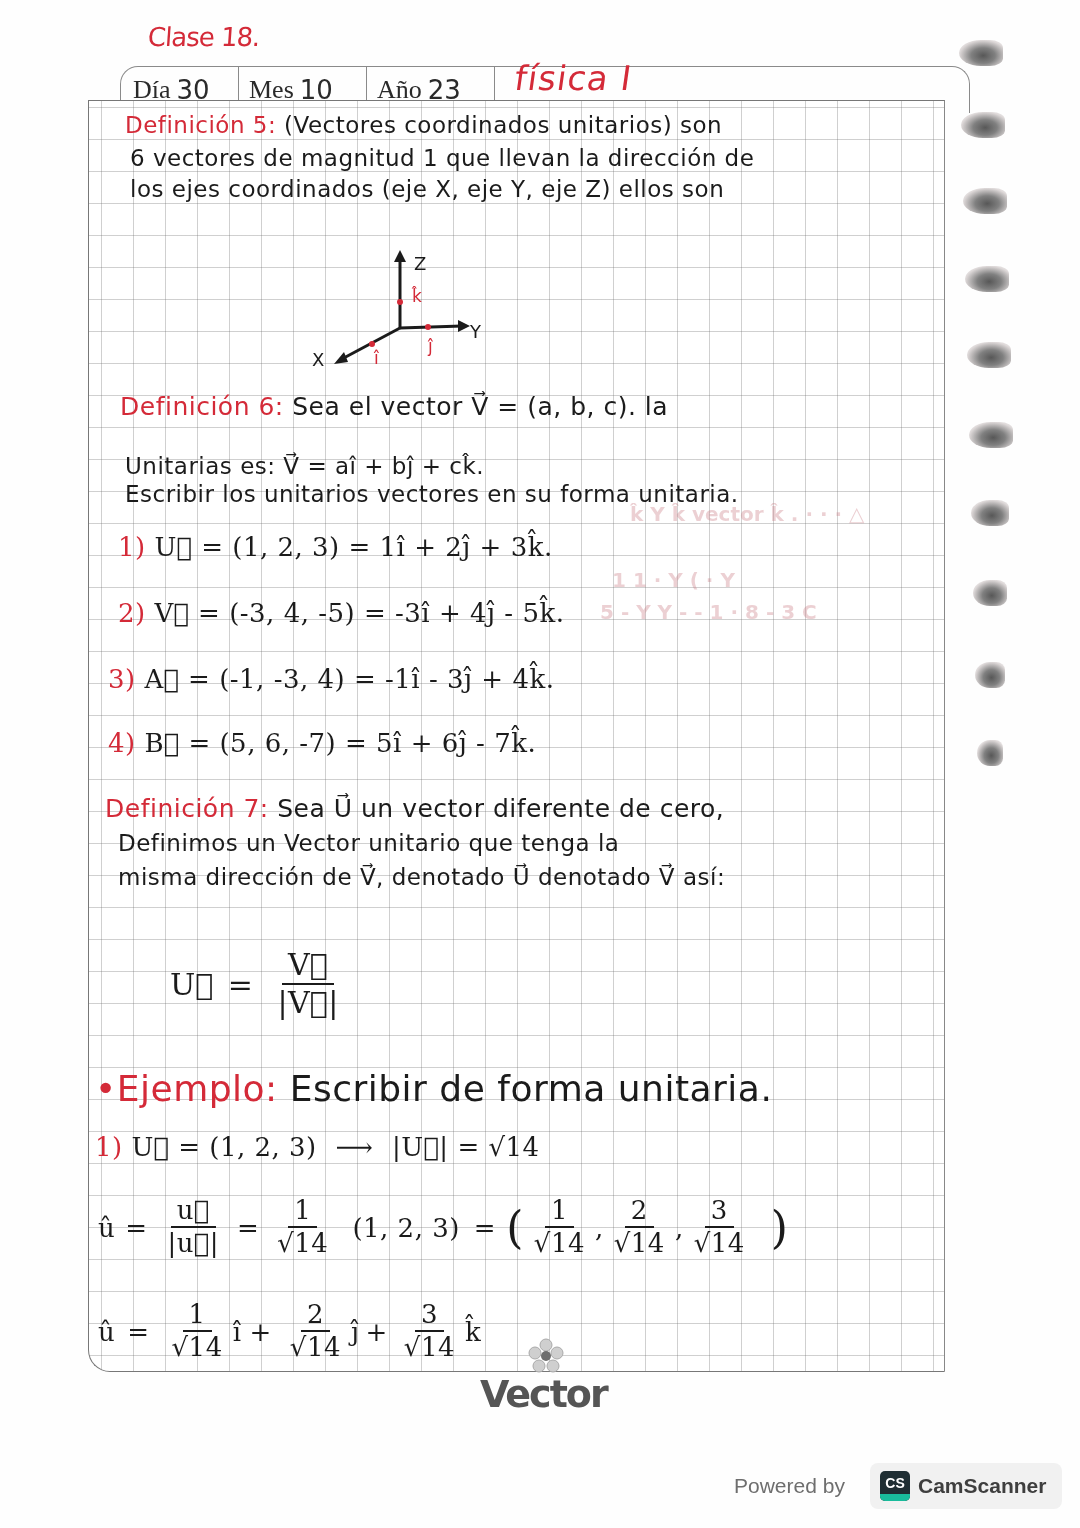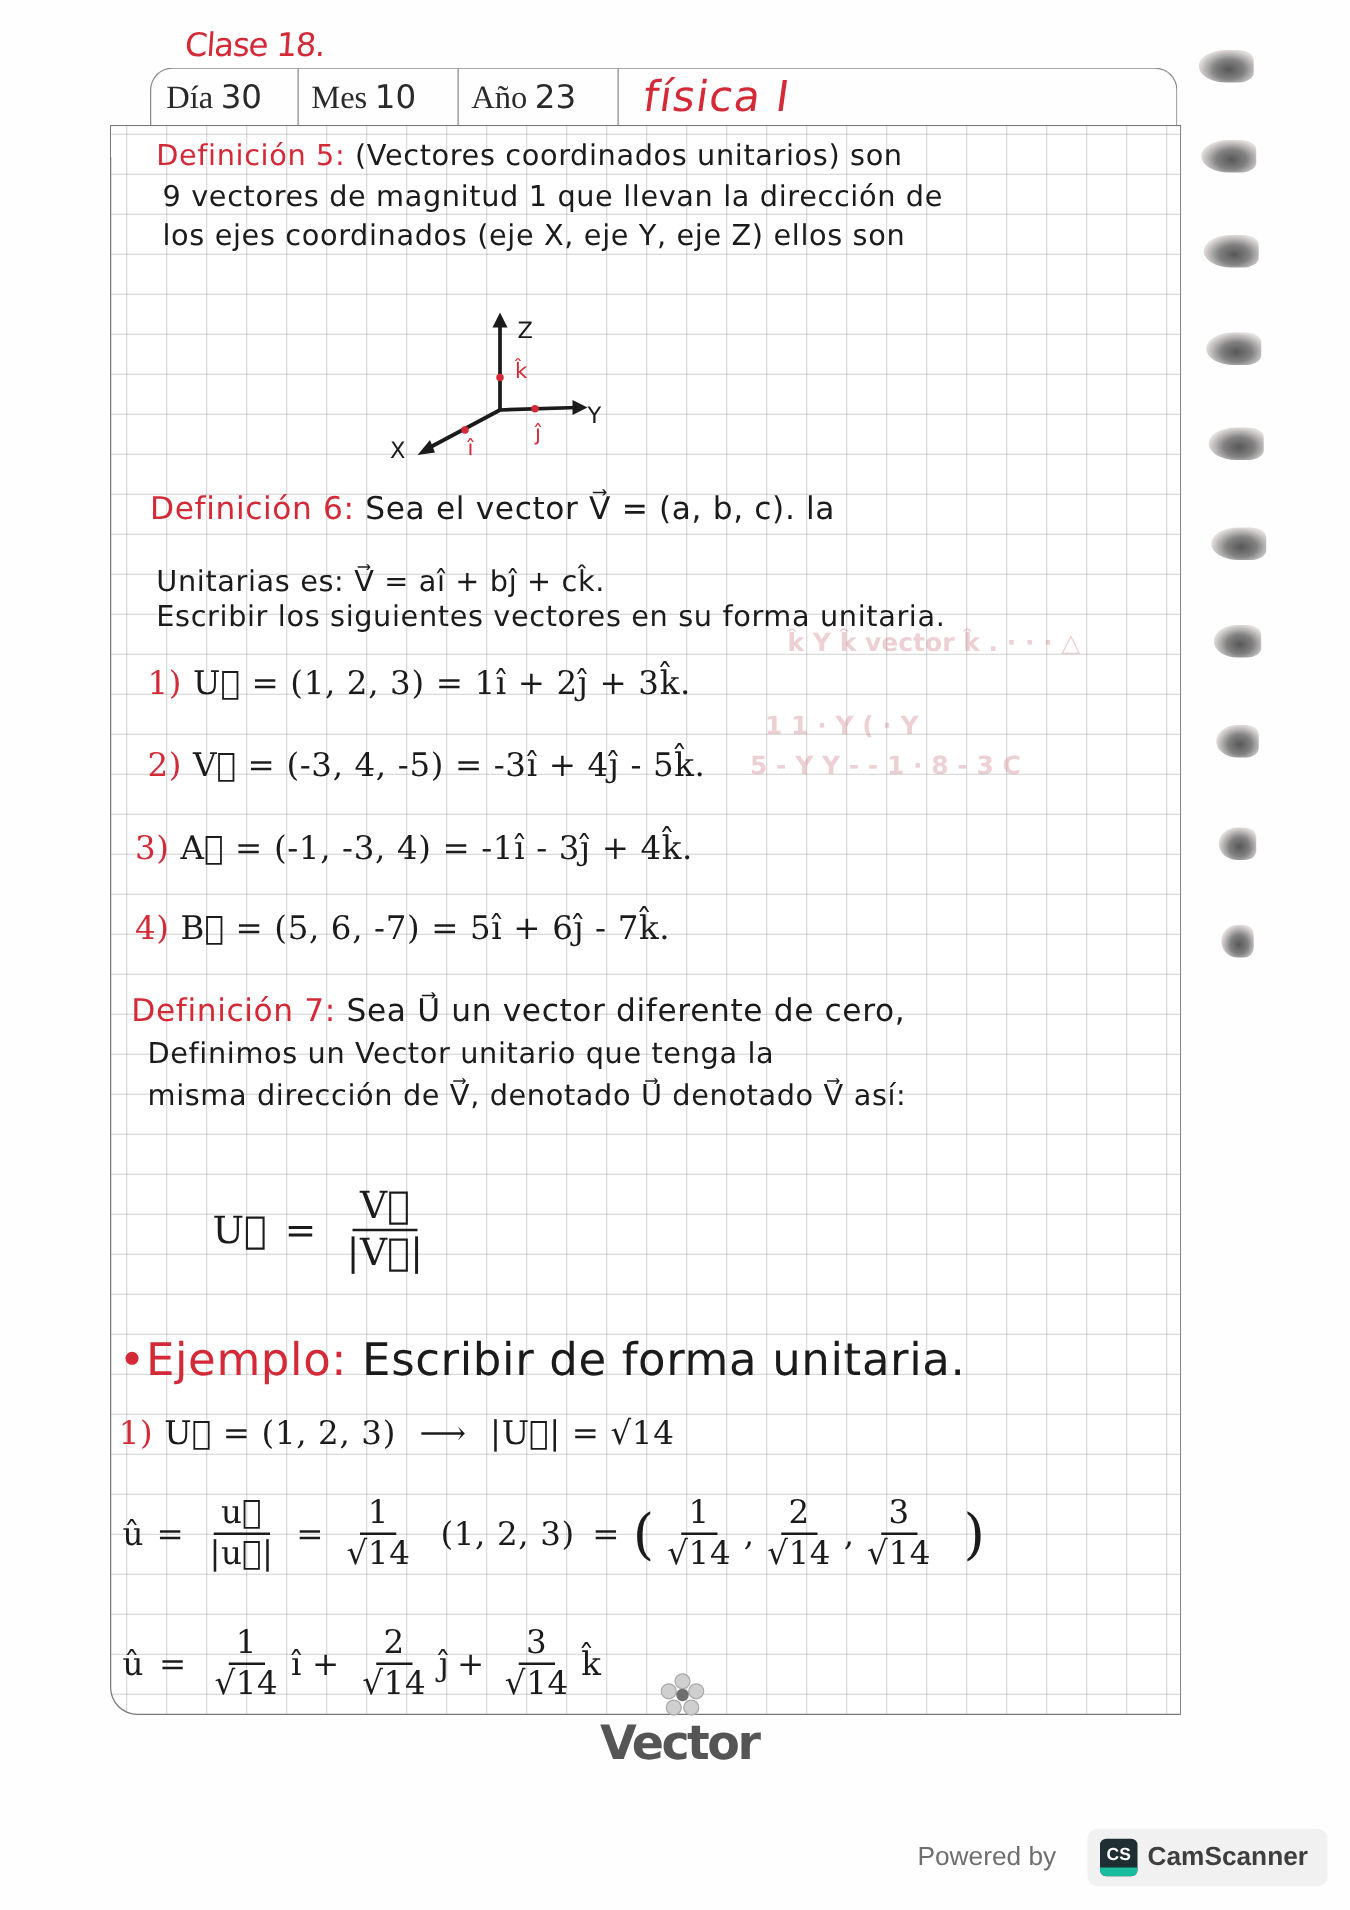--- a/index.html
+++ b/index.html
@@ -20,22 +20,22 @@
     background: radial-gradient(ellipse at 55% 60%, #3a3a3a 0%, #6a6a6a 35%, #d9d3d3 70%, rgba(255,255,255,0) 100%);
     opacity:0.85;
   }
   
   .clase {
     position:absolute; left:148px; top:22px;
     font-family:"DejaVu Sans", sans-serif; font-size:26px; color:#d42a38;
     letter-spacing:-1px; transform:skewX(-4deg);
   }
   .header-box {
-    position:absolute; left:120px; top:54px; width:820px; height:46px;
-    border:1.5px solid #8a8a8a; border-bottom:none; border-radius:18px 18px 0 0;
+    position:absolute; left:120px; top:66px; width:820px; height:46px;
+    border:1.5px solid #8a8a8a; border-bottom:none; border-radius:18px 18px 0 0;padding-left:28px;
   }
   .hcell {
     position:absolute; top:0; height:46px; display:flex; align-items:center;
     font-family:"Liberation Serif", serif; font-size:26px; color:#2a2a2a;
     border-right:1.5px solid #8a8a8a;
   }
   .hcell .hv { font-family:"DejaVu Sans", sans-serif; font-size:26px; margin-left:6px; }
   .subject {
     position:absolute; left:515px; top:58px; font-family:"DejaVu Sans", sans-serif;
     font-size:34px; color:#d42a38; letter-spacing:1px; transform:skewX(-8deg);
@@ -127,21 +127,21 @@
   <div class="sheet"></div>
 
   <div class="faded" style="left:630px;top:502px">k̂ Y   k̂ vector  k̂ . · · · △</div>
   <div class="faded" style="left:612px;top:568px">1  1 · Y     (   ·        Y</div>
   <div class="faded" style="left:600px;top:600px">5 - Y   Y  -  -   1 · 8 - 3   C</div>
 
   <div class="line" style="left:125px;top:112px">
     <span class="red">Definición 5:</span>
     <span>(Vectores coordinados unitarios) son</span>
   </div>
-  <div class="line" style="left:130px;top:145px">9 vectores de magnitud 1 que llevan la dirección de</div>
+  <div class="line" style="left:130px;top:145px">6 vectores de magnitud 1 que llevan la dirección de</div>
   <div class="line" style="left:130px;top:176px">los ejes coordinados (eje X, eje Y, eje Z) ellos son</div>
 
   <svg class="axes" viewBox="0 0 230 130">
     <g stroke="#1b1b1b" stroke-width="3" fill="none">
       <line x1="110" y1="88" x2="110" y2="18"></line>
       <line x1="110" y1="88" x2="172" y2="86"></line>
       <line x1="110" y1="88" x2="50" y2="120"></line>
     </g>
     <polygon points="110,10 104,22 116,22" fill="#1b1b1b"></polygon>
     <polygon points="180,86 168,80 168,92" fill="#1b1b1b"></polygon>
@@ -155,21 +155,21 @@
     <text x="122" y="62" font-size="17" fill="#d42a38" font-family="DejaVu Sans">k̂</text>
     <text x="138" y="112" font-size="17" fill="#d42a38" font-family="DejaVu Sans">ĵ</text>
     <text x="84" y="124" font-size="17" fill="#d42a38" font-family="DejaVu Sans">î</text>
   </svg>
 
   <div class="line" style="left:120px;top:392px;font-size:25px">
     <span class="red">Definición 6:</span>
     <span>Sea el vector  V⃗ = (a, b, c). la</span>
   </div>
   <div class="line" style="left:125px;top:453px">Unitarias es: V⃗ = aî + bĵ + ck̂.</div>
-  <div class="line" style="left:125px;top:481px">Escribir los siguientes vectores en su forma unitaria.</div>
+  <div class="line" style="left:125px;top:481px">Escribir los unitarios vectores en su forma unitaria.</div>
 
   <div class="line math" style="left:118px;top:532px;font-size:26px">
     <span class="red">1)</span>
     <span>U⃗ = (1, 2, 3) = 1î + 2ĵ + 3k̂.</span>
   </div>
   <div class="line math" style="left:118px;top:598px;font-size:26px">
     <span class="red">2)</span>
     <span>V⃗ = (-3, 4, -5) = -3î + 4ĵ - 5k̂.</span>
   </div>
   <div class="line math" style="left:108px;top:664px;font-size:26px">

